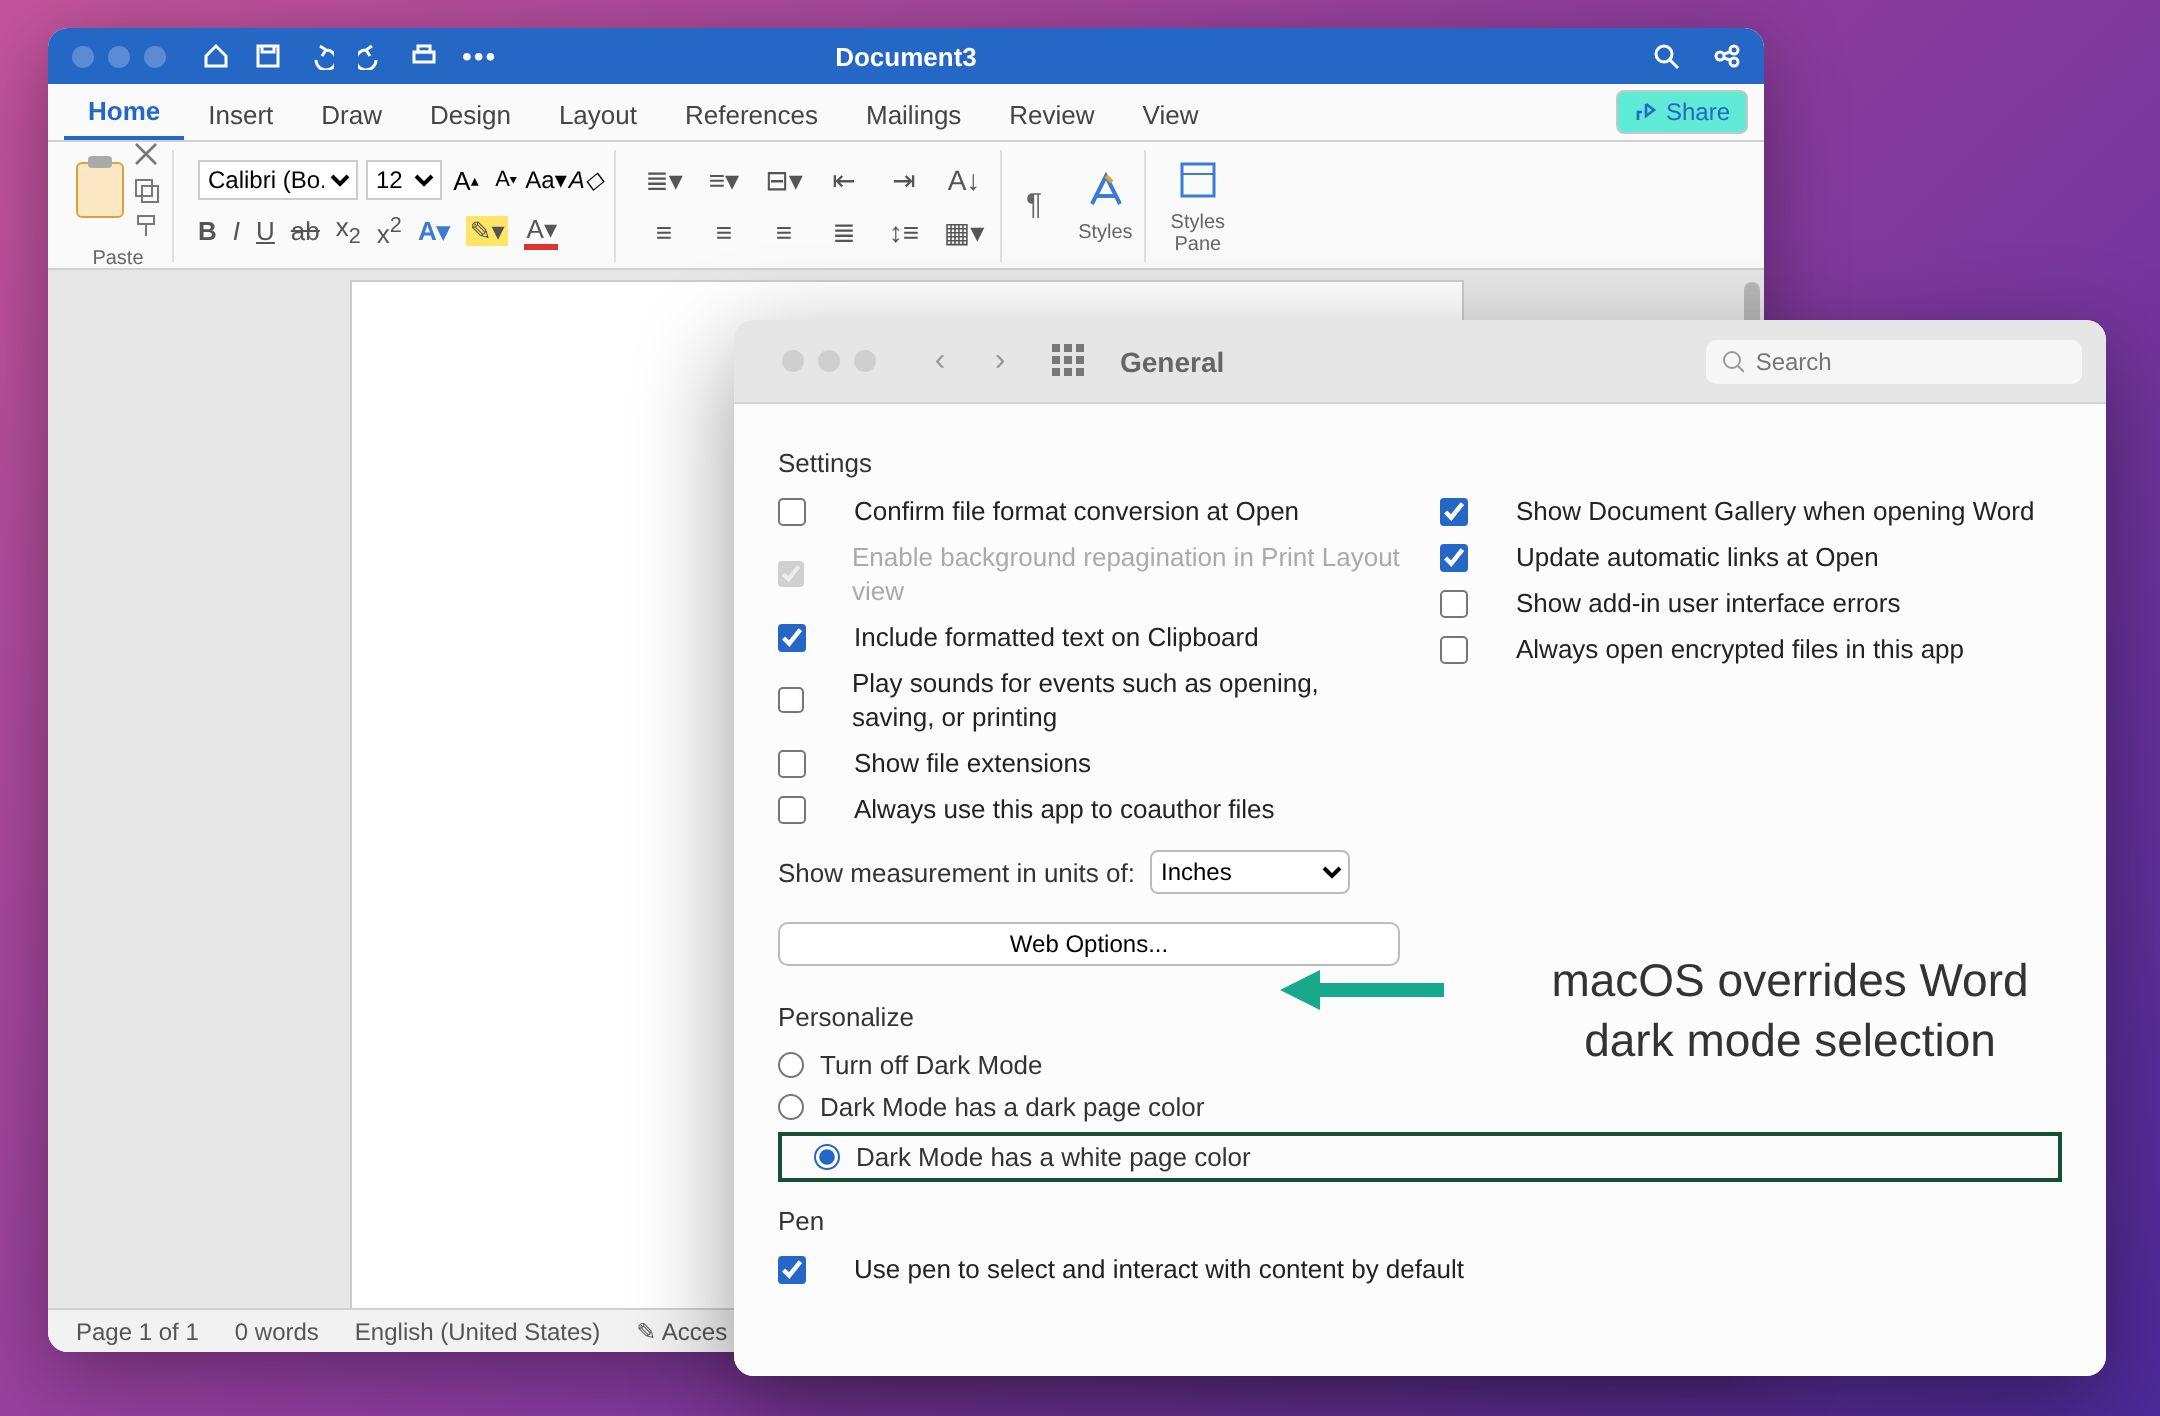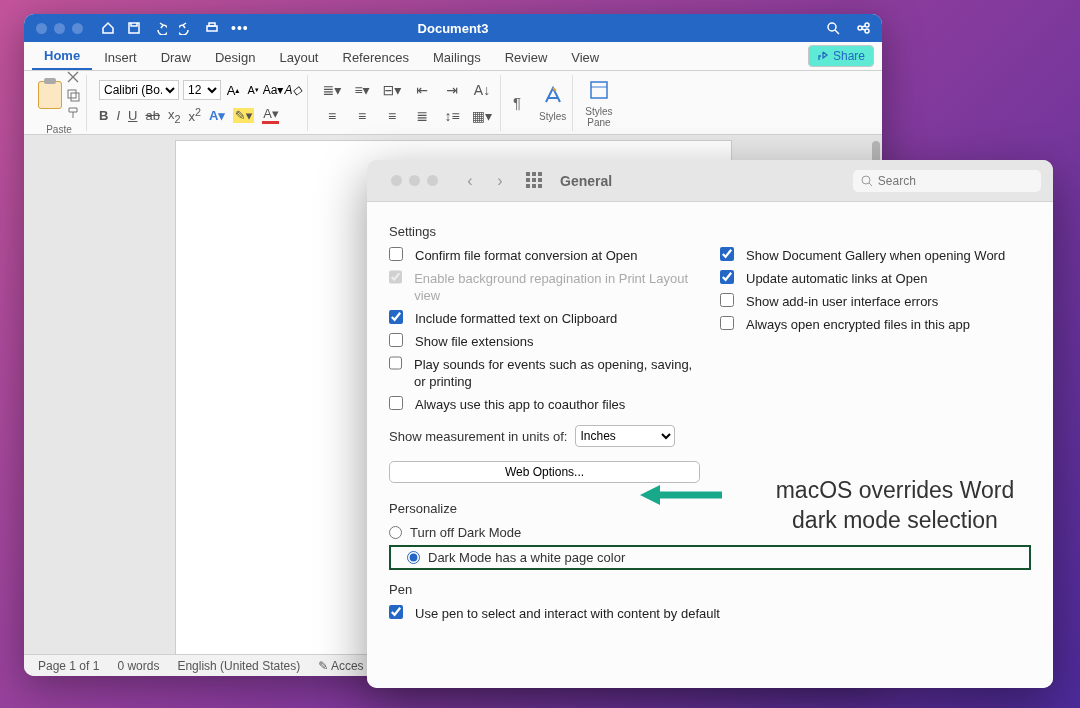--- a/index.html
+++ b/index.html
@@ -52,21 +52,21 @@
 .nav-arrows button { width: 24px; height: 22px; background: transparent; border: none; color: #999; font-size: 16px; cursor: pointer; }
 .grid-btn { width: 18px; height: 18px; display: grid; grid-template-columns: repeat(3,4px); grid-template-rows: repeat(3,4px); gap: 2px; margin-left: 4px; }
 .grid-btn span { background: #777; }
 .prefs-title { font-size: 14px; font-weight: 600; color: #666; margin-left: 6px; }
 .prefs-search { margin-left: auto; width: 188px; height: 22px; background: #f6f6f6; border-radius: 5px; display: flex; align-items: center; padding: 0 8px; color: #9a9a9a; font-size: 12px; gap: 6px; }
 
 .prefs-body { padding: 16px 22px; font-size: 13px; color: #333; background: #fcfcfc; height: calc(100% - 42px); }
 .section-title { font-weight: 400; margin: 6px 0 8px; font-size: 13px; }
 .two-col { display: flex; gap: 20px; }
 .col { flex: 1; display: flex; flex-direction: column; gap: 6px; }
-.chk { display: flex; align-items: flex-start; gap: 12px; font-size: 13px; color: #222; line-height: 17px; }
+.chk { display: flex; align-items: center; gap: 24px; font-size: 13px; color: #222; line-height: 17px; }
 .chk.disabled { color: #aaa; }
 .chk input { width: 14px; height: 14px; accent-color: #2567c4; }
 .measure-row { display: flex; align-items: center; gap: 8px; margin-top: 6px; }
 .measure-row select { height: 22px; width: 100px; font-size: 12px; border: 1px solid #bbb; border-radius: 4px; background: #fff; }
 .web-btn { margin-top: 8px; height: 22px; padding: 0 27px; font-size: 12px; border: 1px solid #bbb; border-radius: 5px; background: #fff; cursor: pointer; }
 
 .radio-group { display: flex; flex-direction: column; gap: 4px; margin-top: 2px; }
 .radio { display: flex; align-items: center; gap: 8px; font-size: 13px; padding: 1px 0; }
 .radio input { width: 13px; height: 13px; accent-color: #2567c4; }
 .highlight-box { border: 2px solid #14532d; padding: 2px 12px 2px 16px; display: inline-flex; }
@@ -281,25 +281,25 @@
         <label class="chk disabled">
             <input type="checkbox" checked="" disabled="" style=""> 
             <span>Enable background repagination in Print Layout view</span>
           </label>
         <label class="chk">
             <input type="checkbox" checked="" style=""> 
             <span>Include formatted text on Clipboard</span>
           </label>
         <label class="chk">
             <input type="checkbox" style=""> 
+            <span>Play sounds for events such as opening, saving, or printing</span>
+          </label>
+        <label class="chk">
+            <input type="checkbox" style=""> 
             <span>Show file extensions</span>
-          </label>
-        <label class="chk">
-            <input type="checkbox" style=""> 
-            <span>Play sounds for events such as opening, saving, or printing</span>
           </label>
         <label class="chk">
             <input type="checkbox" style=""> 
             <span>Always use this app to coauthor files</span>
           </label>
         <div class="measure-row">
           <span>Show measurement in units of:</span>
           <select><option>Inches</option></select>
         </div>
         <button class="web-btn">Web Options...</button>
@@ -322,20 +322,24 @@
             <span>Always open encrypted files in this app</span>
           </label>
       </div>
     </div>
 
     <div class="section-title" style="margin-top:18px">Personalize</div>
     <div class="radio-group">
       <label class="radio">
           <input type="radio" name="dm" style=""> 
           <span>Turn off Dark Mode</span>
+        </label>
+      <label class="radio">
+          <input type="radio" name="dm" style=""> 
+          <span>Dark Mode has a dark page color</span>
         </label>
       <span class="highlight-box">
         <label class="radio">
             <input type="radio" name="dm" checked="" style=""> 
             <span>Dark Mode has a white page color</span>
           </label>
       </span>
     </div>
 
     <div class="section-title" style="margin-top:12px">Pen</div>

